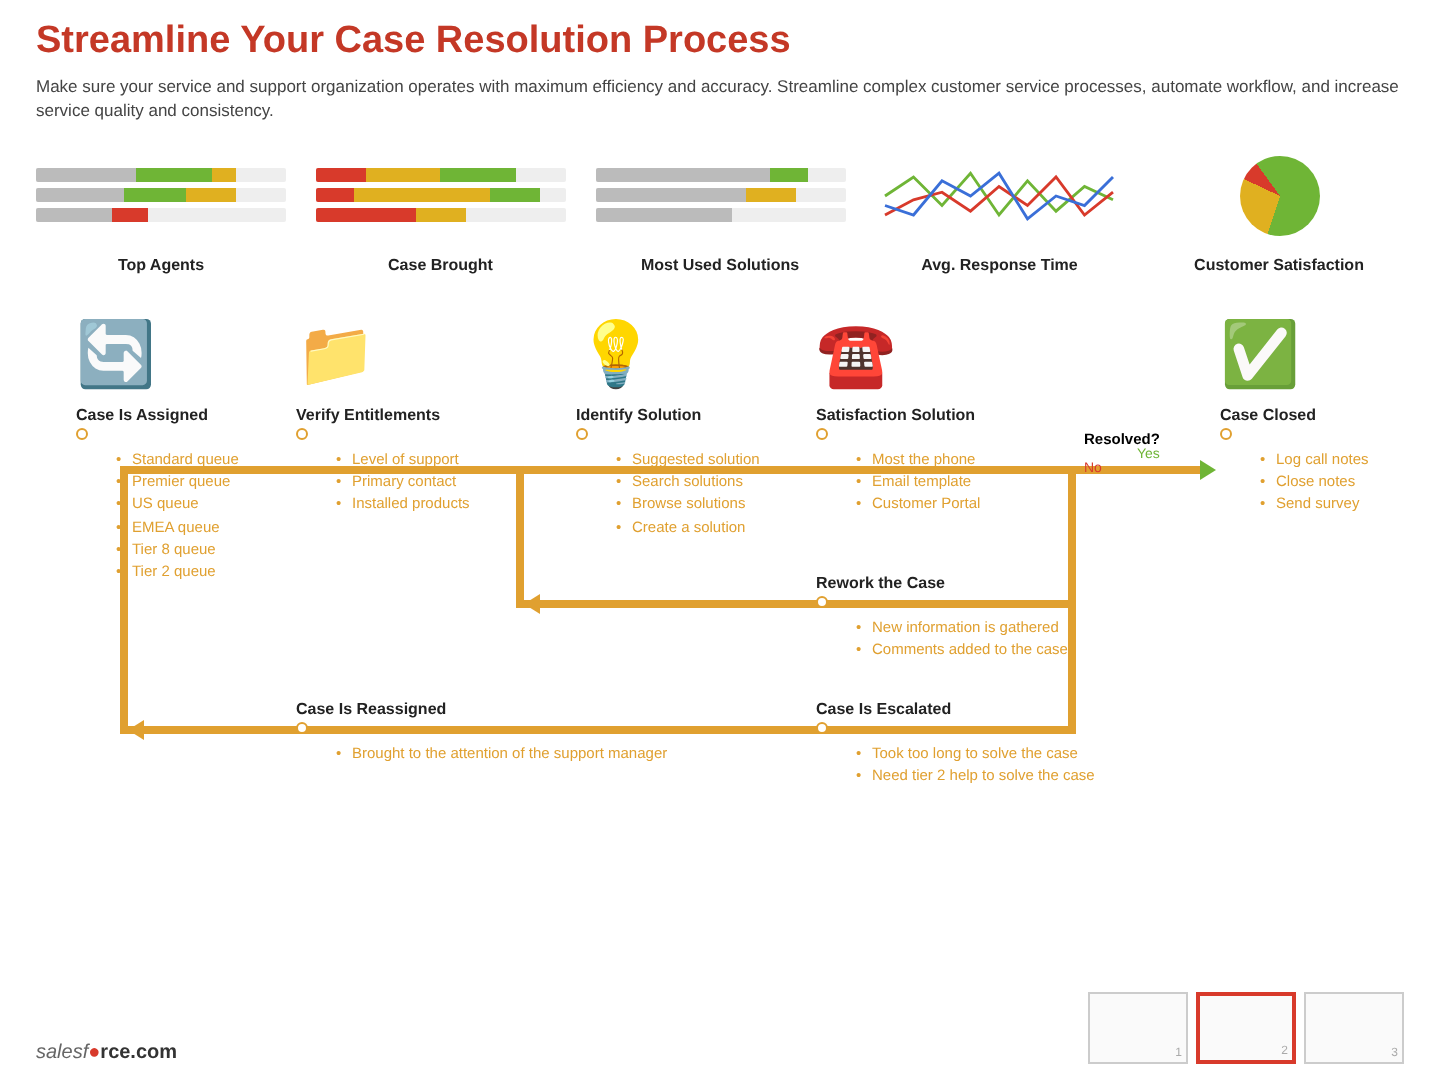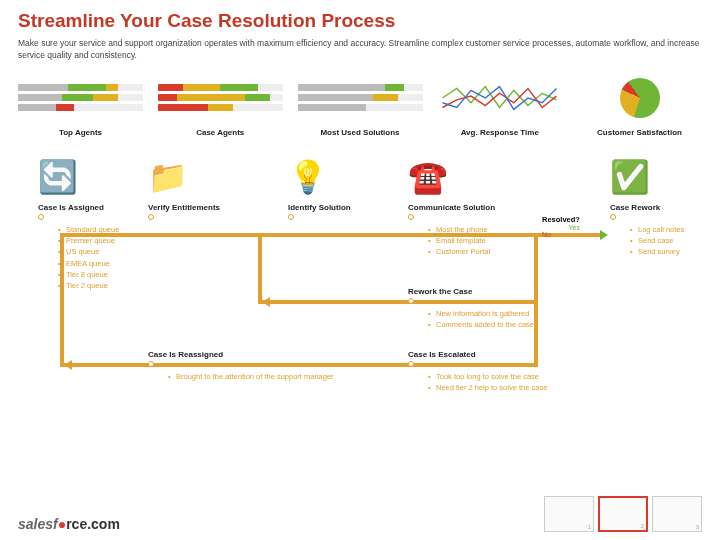--- a/index.html
+++ b/index.html
@@ -28,21 +28,21 @@
   .flowline.h { height: 4px; }
   .flowline.v { width: 4px; }
   .arrow-r { position: absolute; width: 0; height: 0; border-top: 5px solid transparent; border-bottom: 5px solid transparent; border-left: 8px solid #e0a030; }
   .arrow-l { position: absolute; width: 0; height: 0; border-top: 5px solid transparent; border-bottom: 5px solid transparent; border-right: 8px solid #e0a030; }
   .arrow-r.grn { border-left-color: #6fb536; }
   .decision { position: absolute; font-size: 7.5px; }
   .decision .q { font-weight: bold; }
   .decision .yes { color: #6fb536; font-size: 7px; }
   .decision .no { color: #d83a2b; font-size: 7px; }
   .footer { position: absolute; bottom: 8px; left: 18px; right: 18px; display: flex; justify-content: space-between; align-items: flex-end; }
-  .logo { font-size: 14px; color: #666; font-style: italic; font-weight: bold; }
+  .logo { font-size: 10px; color: #666; font-style: italic; }
   .logo b { font-style: normal; color: #333; }
   .thumbs { display: flex; gap: 4px; }
   .thumb { width: 50px; height: 36px; border: 1px solid #ccc; background: #fafafa; position: relative; font-size: 6px; color: #aaa; }
   .thumb.active { border: 2px solid #d83a2b; }
   .thumb span { position: absolute; bottom: 1px; right: 2px; }
 </style>
 </head>
 <body>
 
 <div class="page">
@@ -79,21 +79,21 @@
         <div class="bar">
             <span style="width:15%;background:#d83a2b"></span>
             <span style="width:55%;background:#e0b020"></span>
             <span style="width:20%;background:#6fb536"></span>
           </div>
         <div class="bar">
             <span style="width:40%;background:#d83a2b"></span>
             <span style="width:20%;background:#e0b020"></span>
           </div>
       </div>
-      <div class="mlabel">Case Agents</div>
+      <div class="mlabel">Case Brought</div>
     </div>
     <div class="metric">
       <div class="metric-vis">
         <div class="bar">
             <span style="width:70%;background:#bbb"></span>
             <span style="width:15%;background:#6fb536"></span>
           </div>
         <div class="bar">
             <span style="width:60%;background:#bbb"></span>
             <span style="width:20%;background:#e0b020"></span>
@@ -148,52 +148,63 @@
         <li>EMEA queue</li>
         <li>Tier 8 queue</li>
         <li>Tier 2 queue</li>
       </ul>
     </div>
 
     <div class="step" style="left:130px; top:0;">
       <div class="icon-box">📁</div>
       <div class="step-title">Verify Entitlements</div>
       <div class="dot"></div>
+      <ul>
+        <li>Level of support</li>
+        <li>Primary contact</li>
+        <li>Installed products</li>
+      </ul>
     </div>
 
     <div class="step" style="left:270px; top:0;">
       <div class="icon-box">💡</div>
       <div class="step-title">Identify Solution</div>
       <div class="dot"></div>
+      <ul>
+        <li>Suggested solution</li>
+        <li>Search solutions</li>
+        <li>Browse solutions</li>
+        <li>Create a solution</li>
+      </ul>
     </div>
 
     <div class="step" style="left:390px; top:0;">
       <div class="icon-box">☎️</div>
-      <div class="step-title">Communicate Solution</div>
+      <div class="step-title">Satisfaction Solution</div>
       <div class="dot"></div>
       <ul>
         <li>Most the phone</li>
         <li>Email template</li>
         <li>Customer Portal</li>
       </ul>
     </div>
 
     <div class="decision" style="left:524px; top:60px;">
       <div class="q">Resolved?</div>
       <div class="yes" style="text-align:right">Yes</div>
       <div class="no">No</div>
     </div>
 
     <div class="step" style="left:592px; top:0;">
       <div class="icon-box">✅</div>
-      <div class="step-title">Case Rework</div>
+      <div class="step-title">Case Closed</div>
       <div class="dot"></div>
       <ul>
         <li>Log call notes</li>
-        <li>Send case</li>
+        <li>Close notes</li>
         <li>Send survey</li>
       </ul>
     </div>
 
     <div class="step" style="left:390px; top:132px; width:180px;">
       <div class="step-title">Rework the Case</div>
       <div class="dot"></div>
       <ul>
         <li>New information is gathered</li>
         <li>Comments added to the case</li>

